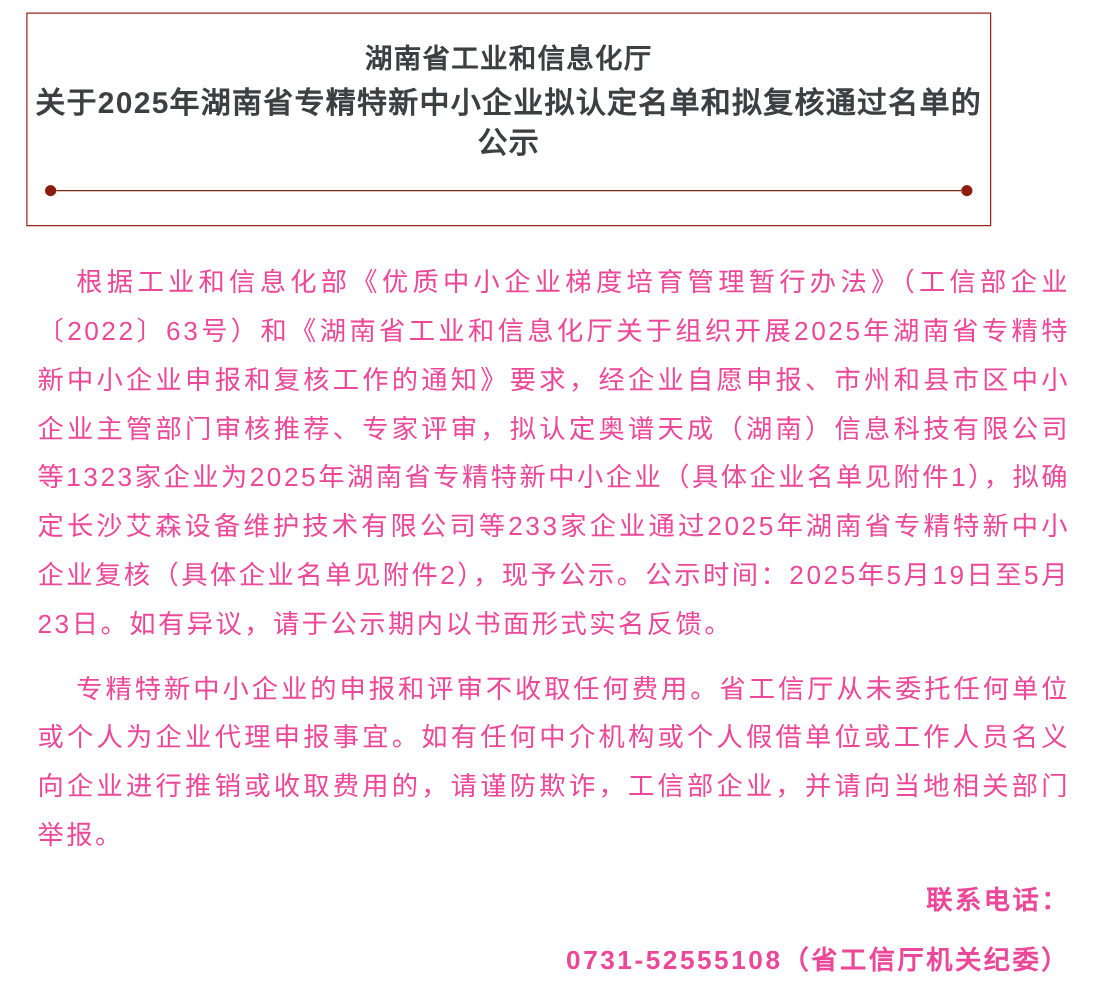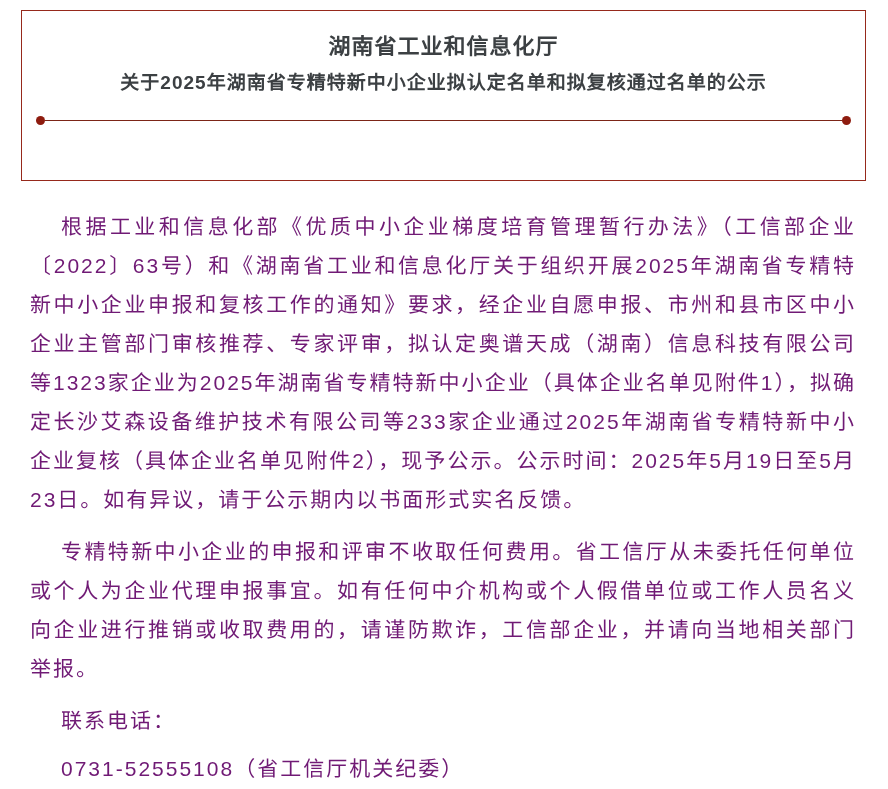--- a/index.html
+++ b/index.html
@@ -14,38 +14,38 @@
   .page {
     position: relative;
     width: 888px;
     height: 789px;
     background: #ffffff;
   }
   
   .header-box {
     box-sizing: border-box;
     margin: 10px 22px 0 21px;
-    width: 845px;
+    width: 772px;
     height: 171px;
     border: 1px solid #96291b;
     background: #ffffff;
   }
   .title-line1 {
     margin-top: 21px;
     text-align: center;
     font-size: 22px;
     line-height: 30px;
     font-weight: bold;
     color: #3c4043;
     letter-spacing: 1px;
   }
   .title-line2 {
     margin-top: 5px;
     text-align: center;
-    font-size: 19px;
+    font-size: 24px;
     line-height: 32px;
     font-weight: bold;
     color: #3c4043;
     letter-spacing: 1px;
   }
   .divider {
     display: flex;
     align-items: center;
     margin-top: 17px;
     padding: 0 14px;
@@ -59,34 +59,35 @@
   }
   .divider .line {
     flex: 1 1 auto;
     height: 1.5px;
     background: #7c2517;
   }
   
   .content {
     margin-top: 26px;
     padding: 0 32px 0 30px;
-    color: #701a75;
+    color: #ec4899;
     font-size: 21px;
     line-height: 39px;
     letter-spacing: 2px;
     text-align: justify;
     font-weight: 400;
   }
   .content p {
     margin: 0 0 13px 0;
     text-indent: 31px;
   }
   .content p.contact {
     margin-bottom: 9px;
-    text-align: left;
+    text-align: right;
+    font-weight: bold;
   }
 </style>
 </head>
 <body>
 
 <div class="page">
 
   <div class="header-box">
     <div class="title-line1">湖南省工业和信息化厅</div>
     <div class="title-line2">关于2025年湖南省专精特新中小企业拟认定名单和拟复核通过名单的公示</div>

